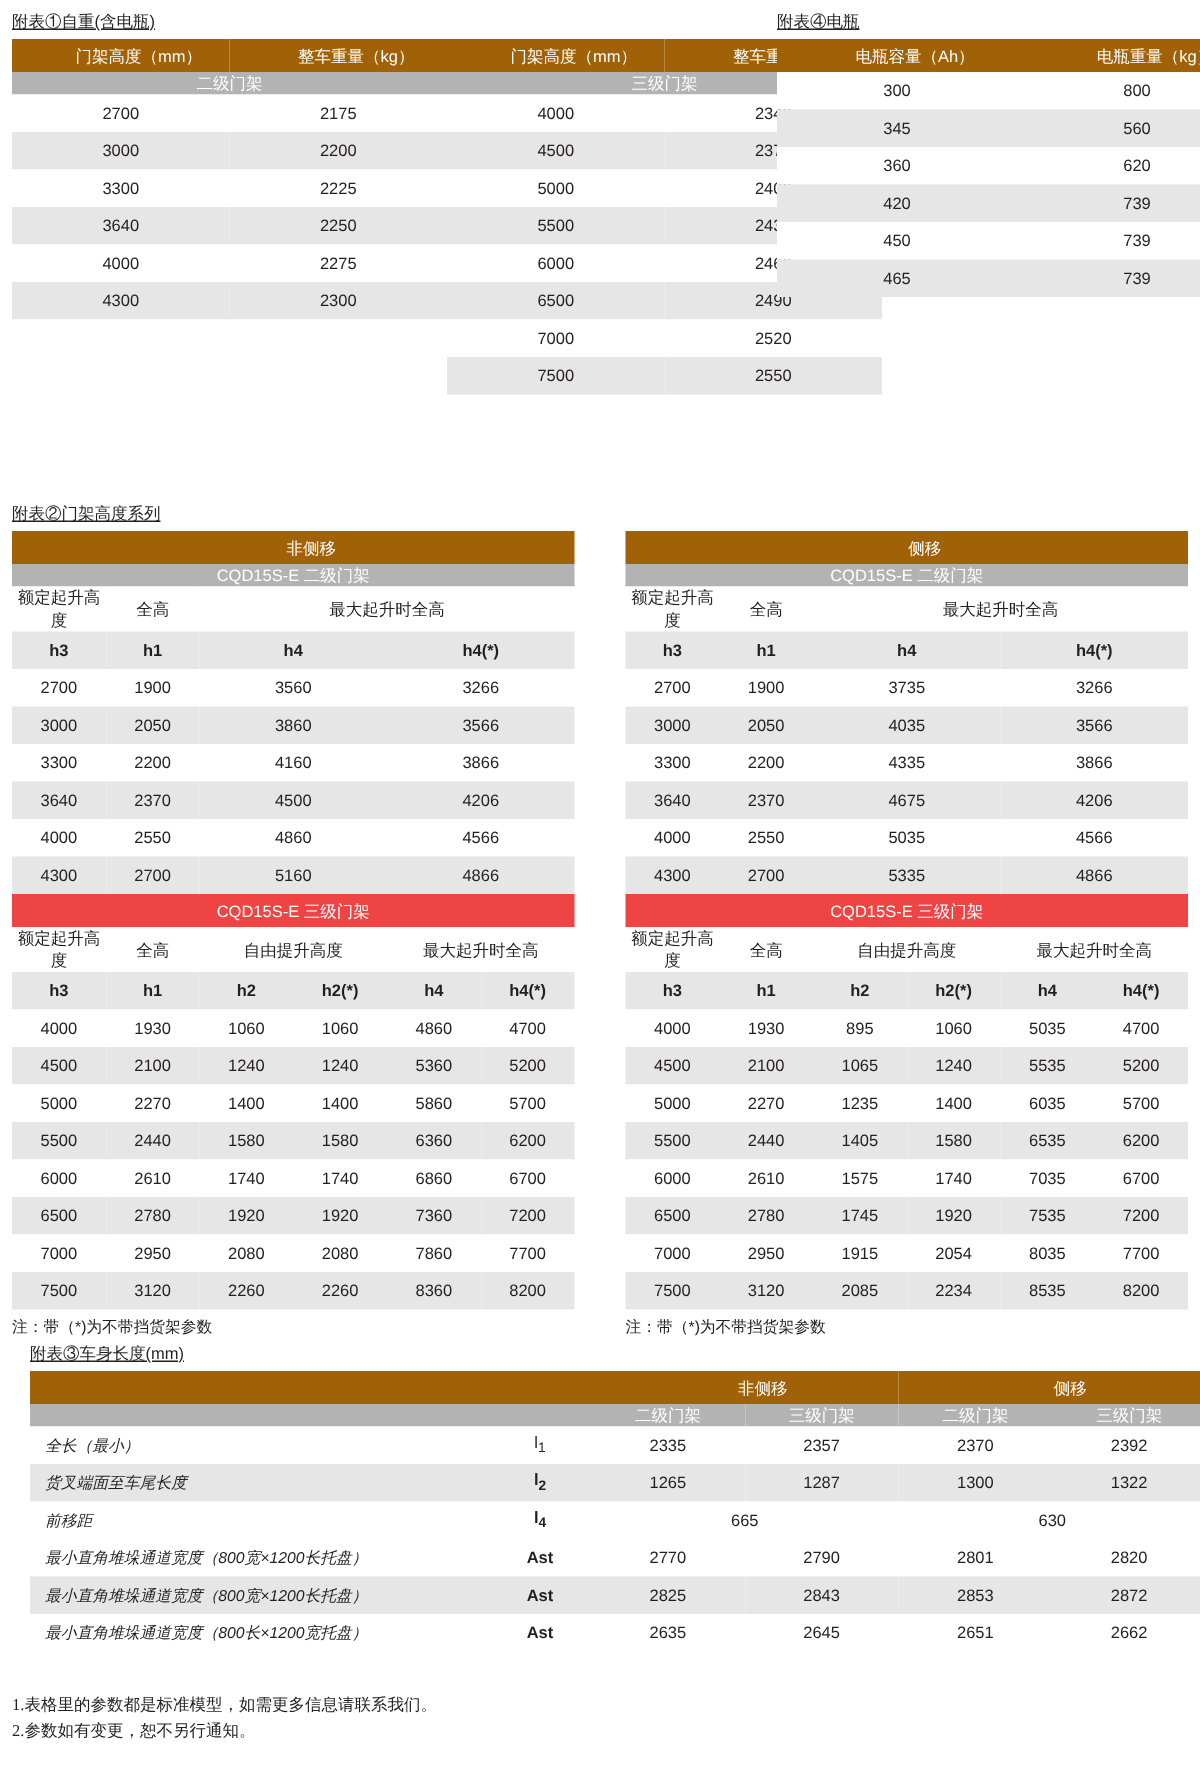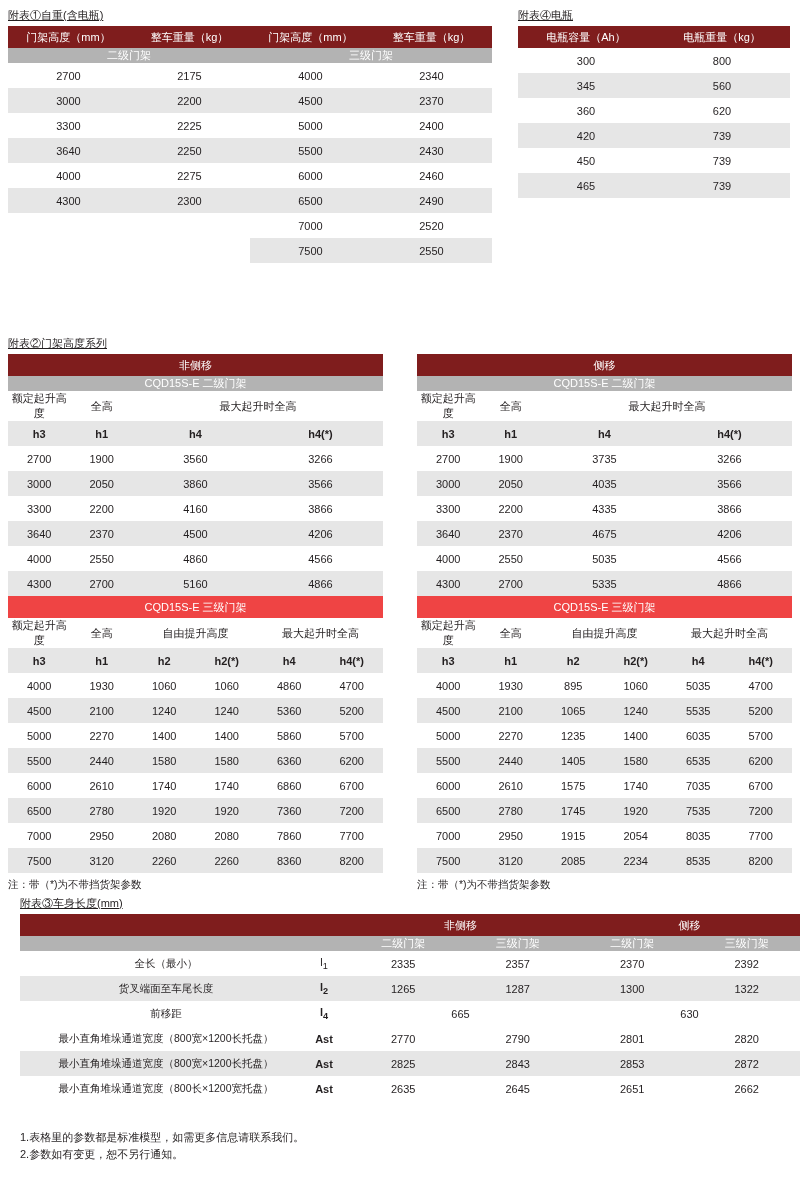--- a/index.html
+++ b/index.html
@@ -38,23 +38,24 @@
   td, th {
     padding: 0;
     margin: 0;
     font-weight: normal;
     text-align: center;
     vertical-align: middle;
     font-size: 11px;
     color: #231f20;
   }
   .hdr-dark {
-    background: #7f1d1d;
+    background: #a16207;
     color: #ffffff;
     height: 22px;
+    padding-left: 24px;
   }
   .hdr-mid {
     background: #b3b3b3;
     color: #ffffff;
     height: 14px;
   }
   .hdr-dark2 {
     background: #ef4444;
     color: #ffffff;
     height: 22px;
@@ -111,33 +112,35 @@
 
   
   #block-body {
     position: absolute;
     left: 20px;
     top: 896px;
     width: 784px;
   }
   #block-body table { width: 784px; }
   .left-lab {
-    text-align: center;
+    text-align: left;
     padding-left: 10px;
     font-size: 10.5px;
+    font-style: italic;
   }
 
   
   #footnotes {
     position: absolute;
-    left: 20px;
+    left: 8px;
     top: 1129px;
     width: 700px;
     font-size: 11px;
     line-height: 17px;
+    font-family: Liberation Serif, serif;
   }
   #footnotes div { margin: 0; }
 </style>
 </head>
 <body>
 
 <div class="page">
 
   <div id="block-top-left">
     <div class="caption">附表①自重(含电瓶)</div>

